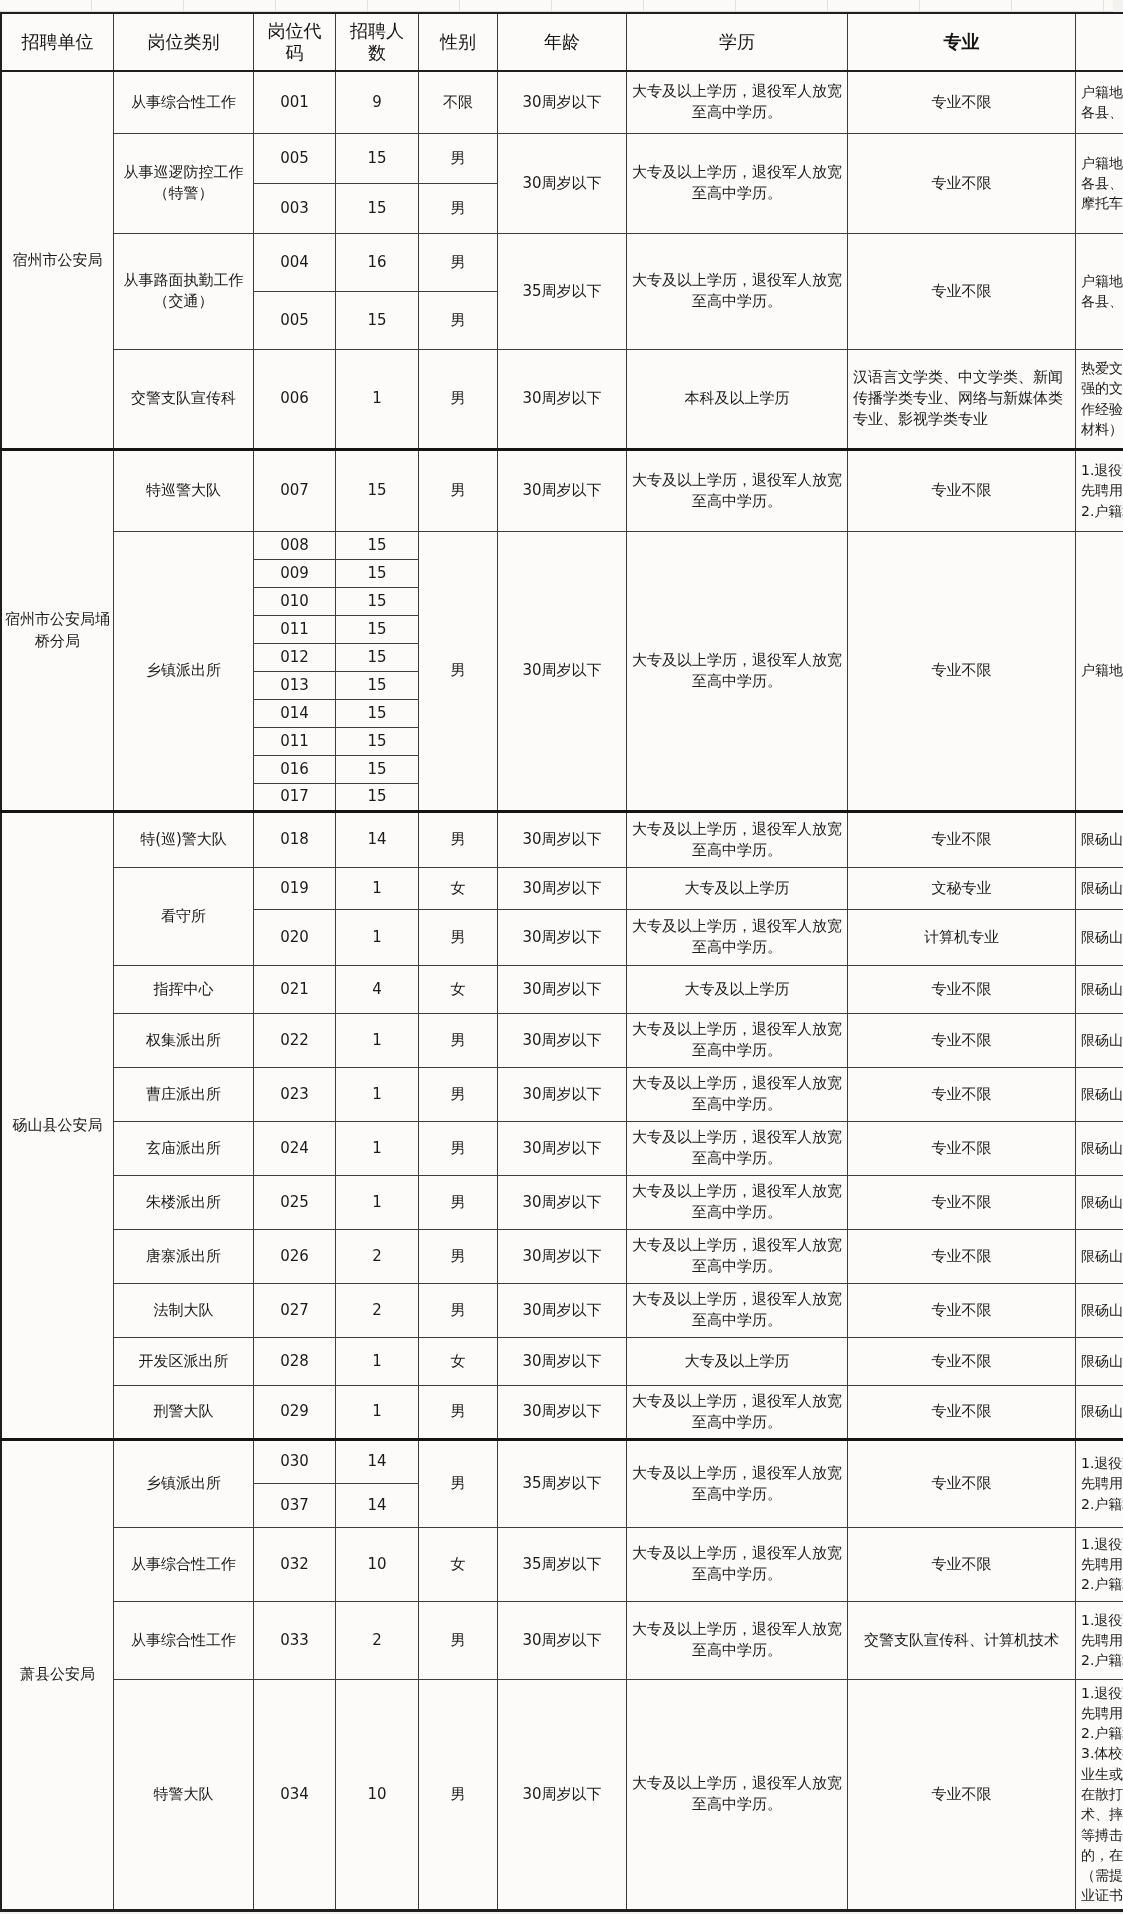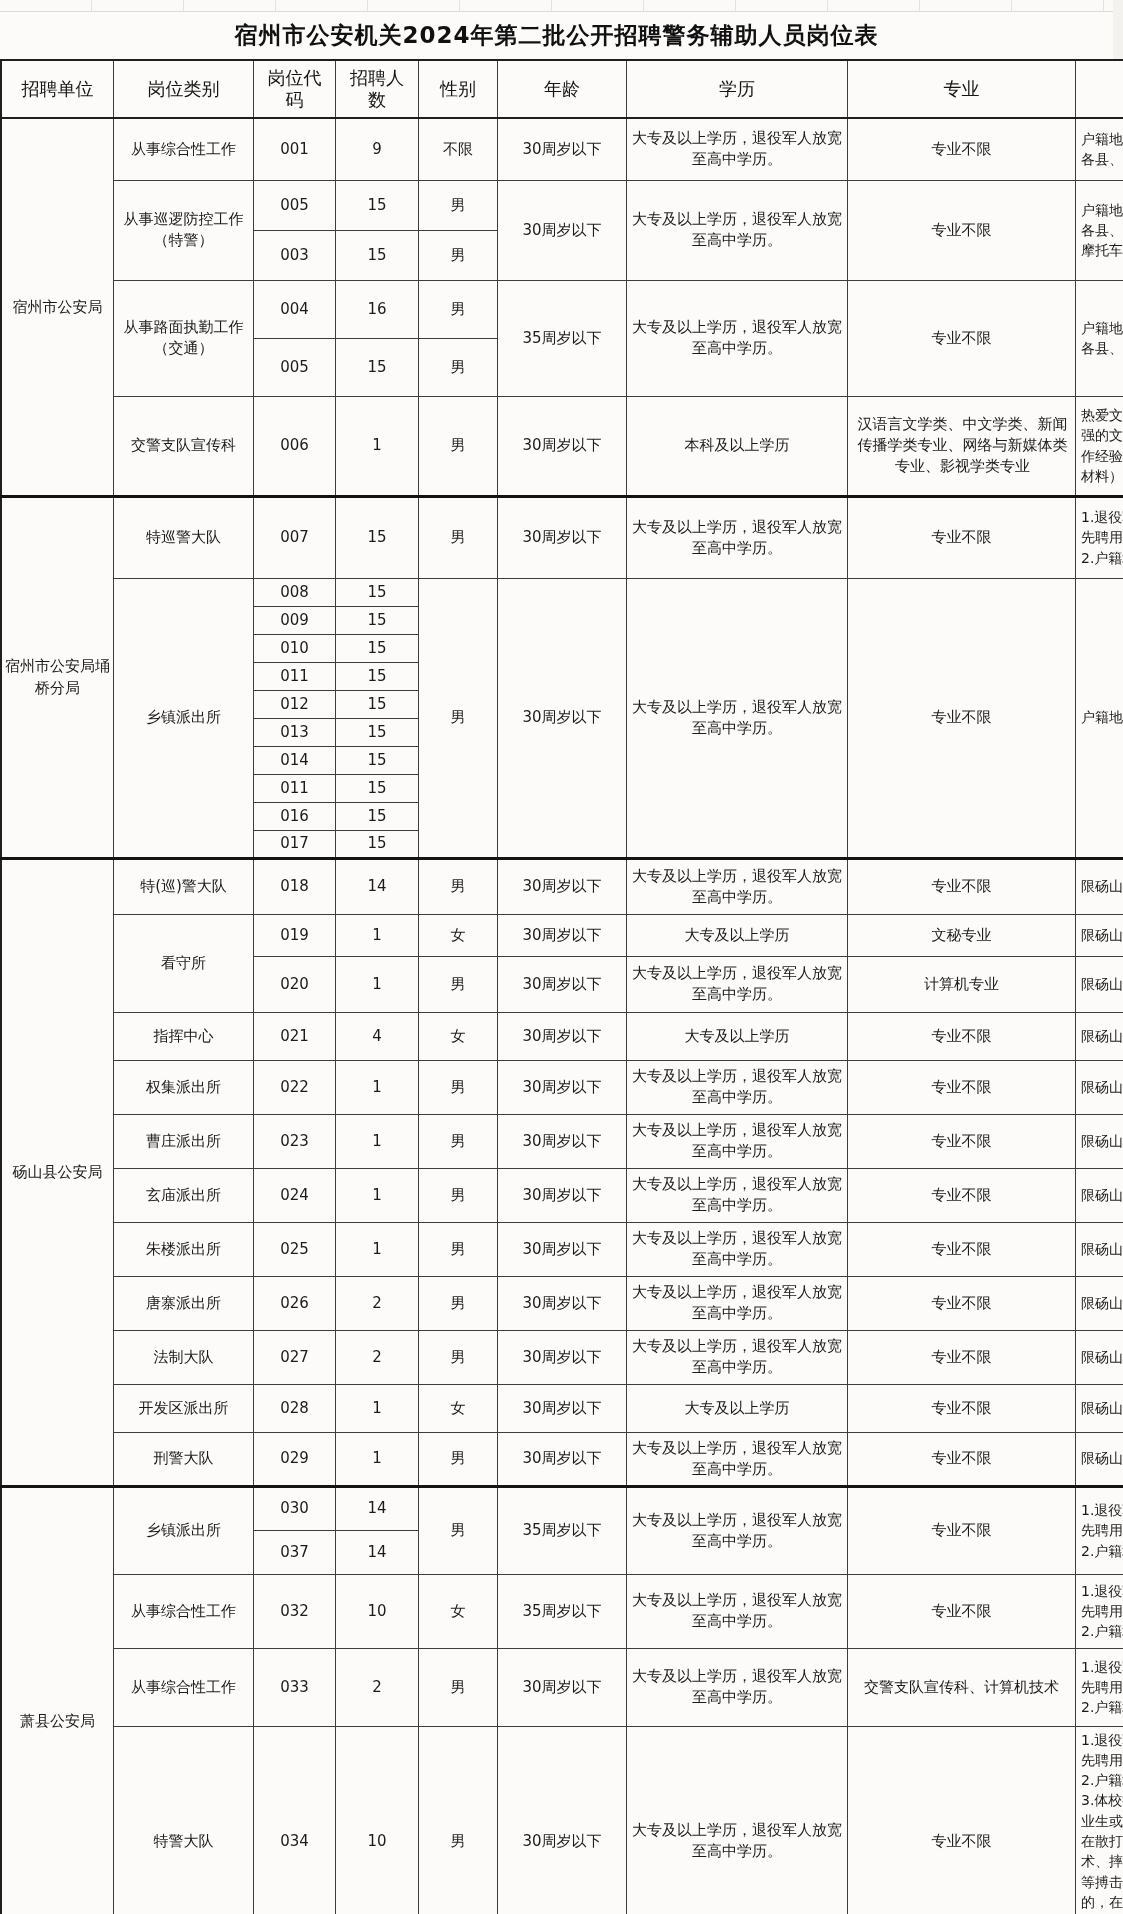--- a/index.html
+++ b/index.html
@@ -52,41 +52,40 @@
     line-height:1.4;
     overflow:hidden;
   }
   td.col-other {
     text-align:left;
     white-space:pre-line;
     font-size:14px;
     line-height:1.45;
     padding:3px 5px;
   }
-  td.al-l { text-align:center; padding-left:5px; }
+  td.al-l { text-align:left; padding-left:5px; }
   td.col-unit { line-height:1.5; padding:8px 2px; }
   tr.sec > td { border-top:3px solid #141414; }
 </style>
 </head>
 <body>
 
 <div class="sheet">
   <div class="strip"></div>
-  <div class="title-bar">宿州市公安机关2024年第二批公开招聘警务辅助人员岗位表</div>
   <table class="positions">
     <thead>
         <tr>
           <th style="width: 95px;">招聘单位</th>
           <th style="width: 123px;">岗位类别</th>
           <th style="width: 65px;">岗位代码</th>
           <th style="width: 66px;">招聘人数</th>
           <th style="width: 62px;">性别</th>
           <th style="width: 112px;">年龄</th>
           <th style="width: 204px; margin-top: 40px;">学历</th>
-          <th style="width: 211px;">专业</th>
+          <th style="width: 211px; font-weight: bold;">专业</th>
           <th style="width: 175px;">其他</th>
         </tr>
       </thead>
     <tbody>
         <tr style="height: 62px;">
           <td rowspan="6" class="col-unit">宿州市公安局</td>
           <td class="col-cat">从事综合性工作</td>
           <td class="col-code">001</td>
           <td class="col-num">9</td>
           <td class="col-sex">不限</td>

